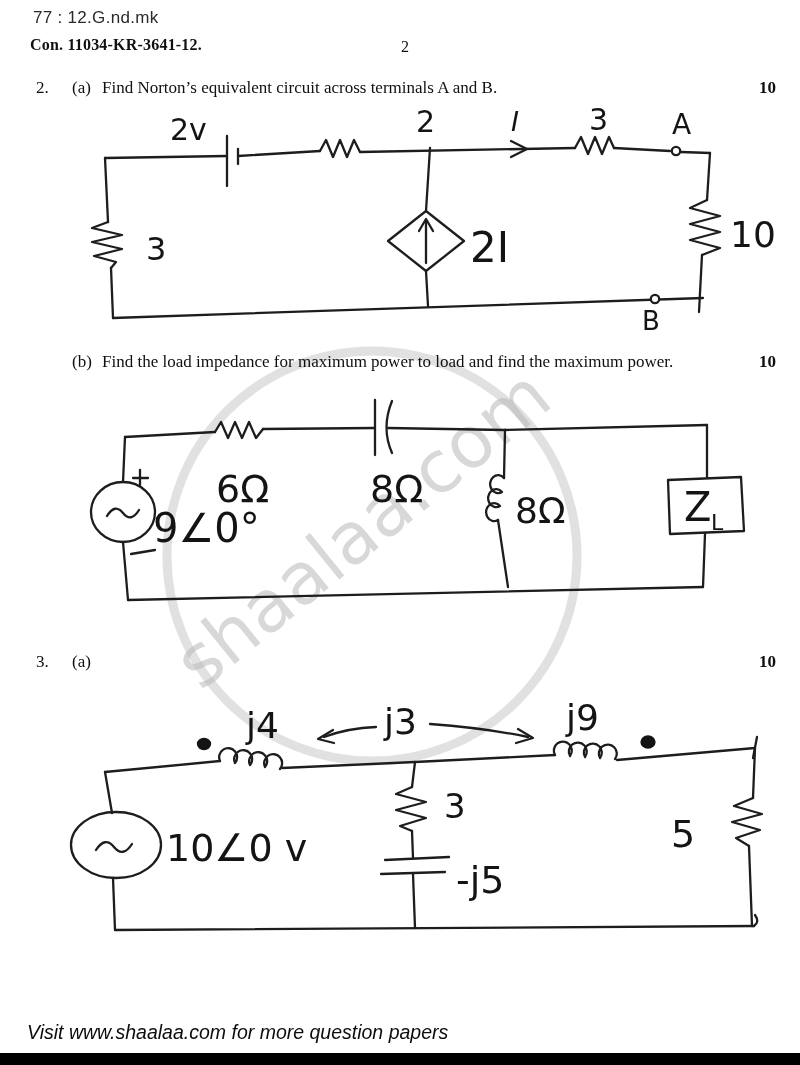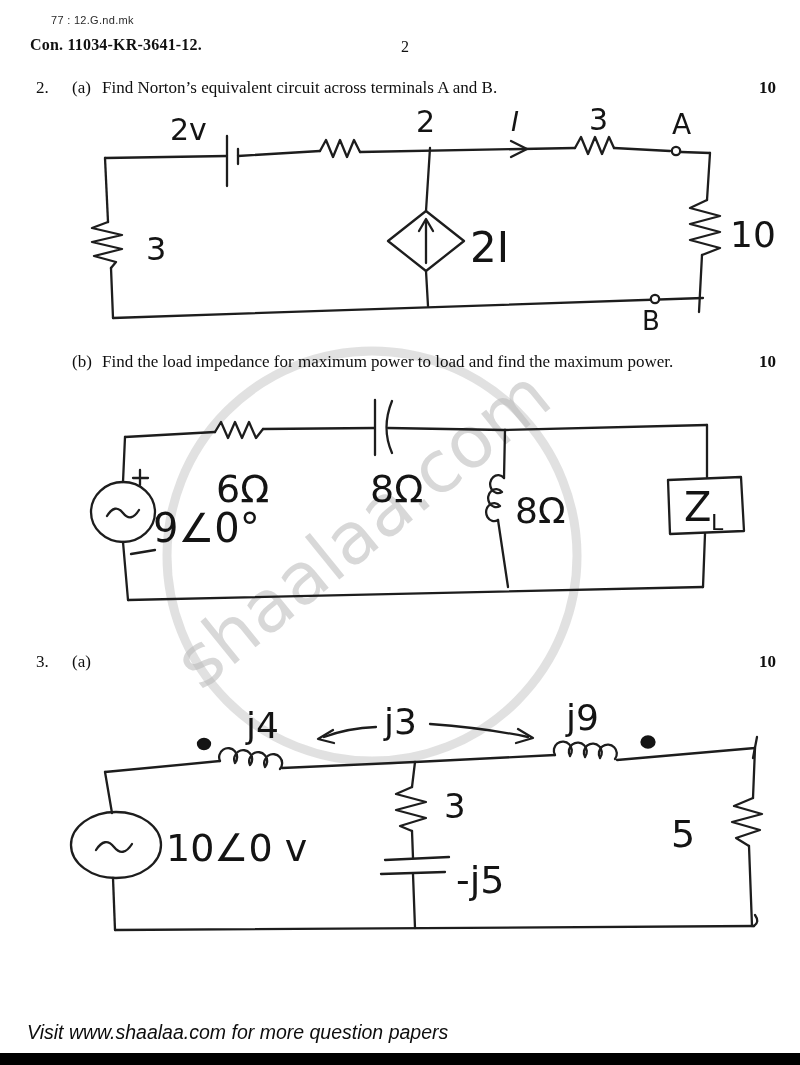--- a/index.html
+++ b/index.html
@@ -2,21 +2,21 @@
 <html><head>
 <meta charset="utf-8">
 <style>
   html,body{margin:0;padding:0;background:#e8e8e8;}
   .page{
     position:relative;width:800px;height:1065px;background:#ffffff;
     font-family:"Liberation Serif", serif;color:#111;overflow:hidden;
     margin:0 auto;
   }
   .abs{position:absolute;}
-  .corner-note{left:33px;top:14px;font-family:"Liberation Sans",sans-serif;font-size:11px;color:#2a2a2a;letter-spacing:.3px;margin-left:18px;}
+  .corner-note{left:33px;top:8px;font-family:"Liberation Sans",sans-serif;font-size:17px;color:#2a2a2a;letter-spacing:.3px;}
   .exam-code{left:30px;top:36px;font-size:16px;font-weight:bold;letter-spacing:.2px;}
   .page-num{left:401px;top:38px;font-size:16px;}
   .q-line{font-size:17px;color:#0f0f0f;}
   .q-num{position:absolute;left:36px;top:0;}
   .q-part{position:absolute;left:72px;top:0;}
   .q-text{position:absolute;left:102px;top:0;white-space:nowrap;}
   .q-marks{position:absolute;left:730px;top:0;width:46px;text-align:right;font-weight:bold;}
   .q2a{left:0;top:78px;width:800px;height:24px;}
   .q2b{left:0;top:352px;width:800px;height:24px;}
   .q3a{left:0;top:652px;width:800px;height:24px;}

